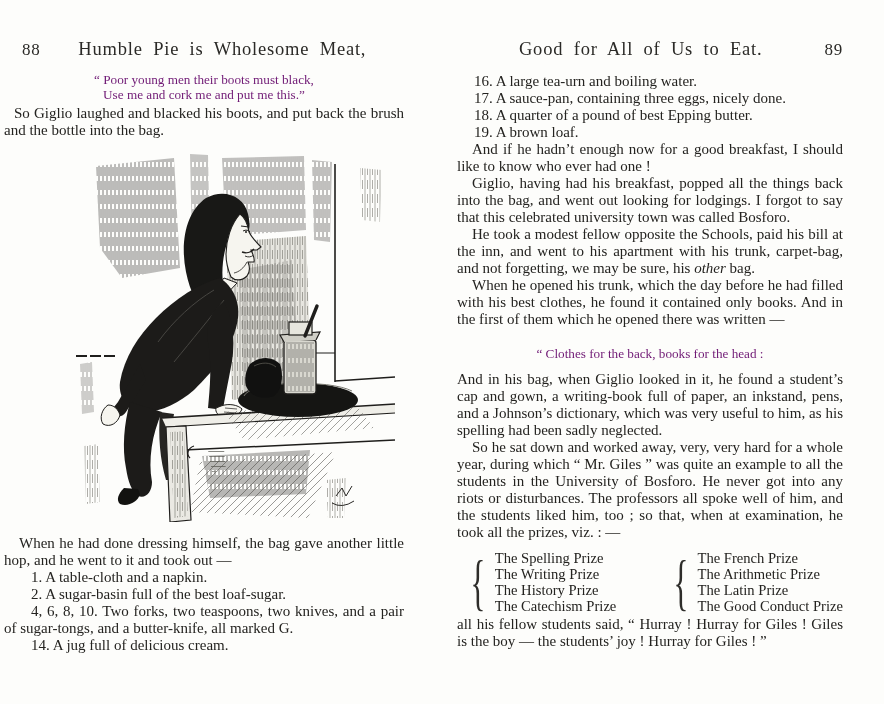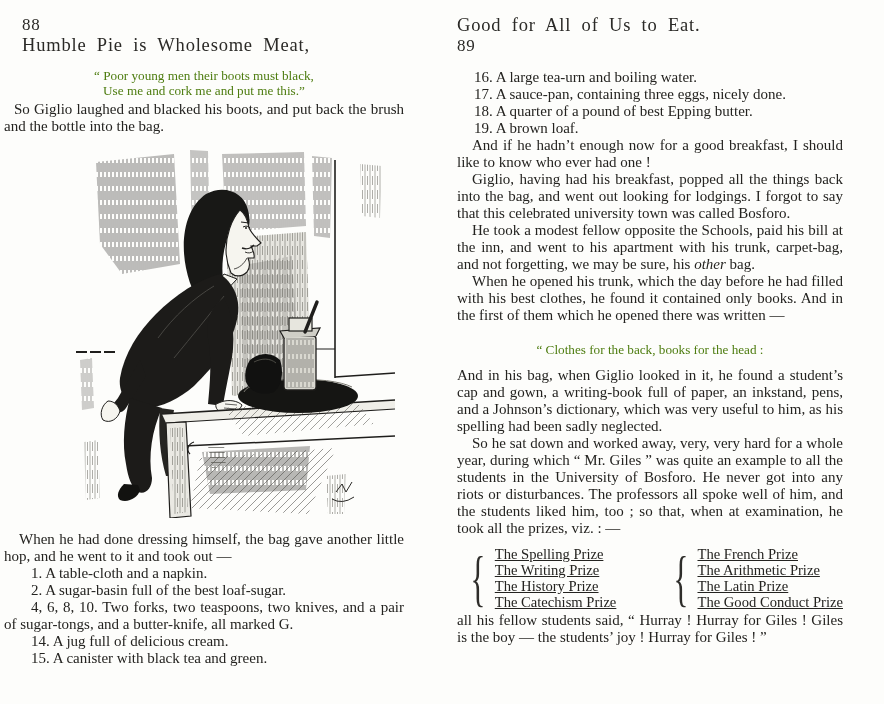--- a/index.html
+++ b/index.html
@@ -17,36 +17,36 @@
   .page { position: absolute; top: 0; }
   .page.left  { left: 4px;  width: 400px; }
   .page.right { left: 457px; width: 386px; }
 
   .running-head {
     display: flex; align-items: baseline;
     padding-top: 15px;
     font-size: 18.5px;
     letter-spacing: 0.8px;
     color: #2b2a27;
-    flex-direction: column;
   }
   .running-head .rtitle {
-    flex: 1; text-align: right;
+    flex: 1; text-align: center;
     word-spacing: 5px;
+    margin-top: 24px;
   }
   .running-head .folio { font-size: 17px; }
   .page.left  .folio { margin-left: 18px; }
-  .page.right .folio { margin-right: 22px; }
+  .page.right .folio { margin-right: 0; }
 
   .epigraph {
     text-align: center;
     font-size: 13.2px;
     line-height: 14.8px;
     margin-top: 13px;
-    color: #4d7c0f;
+    color: #701a75;
   }
   .page.right .epigraph { margin-top: 19px; margin-bottom: 9px; }
 
   p.body {
     margin: 0;
     font-size: 15px;
     line-height: 17px;
     text-align: justify;
     color: #242320;
   }
@@ -77,21 +77,20 @@
     transform: scaleX(0.5);
     transform-origin: center;
     color: #2e2d2a;
     margin-right: 2px;
     font-weight: 400;
   }
   .prize-col {
     font-size: 14.6px;
     line-height: 16px;
     white-space: nowrap;
-    text-decoration: underline;
   }
   .closing { margin-top: 11px; }
 
   svg .ink { stroke: #1f1e1c; }
 </style>
 </head>
 <body>
 
 <div class="spread">
 
@@ -205,21 +204,20 @@
       </svg>
     </figure>
 
     <p class="body ind">When he had done dressing himself, the bag gave another little hop, and he went to it and took out —</p>
 
     <div>
       <p class="body li">1.  A table-cloth and a napkin.</p>
       <p class="body li">2.  A sugar-basin full of the best loaf-sugar.</p>
       <p class="body li">4, 6, 8, 10.  Two forks, two teaspoons, two knives, and a pair of sugar-tongs, and a butter-knife, all marked G.</p>
       <p class="body li">14.  A jug full of delicious cream.</p>
-      <p class="body li">15.  A canister with black tea and green.</p>
     </div>
   </section>
 
   <section class="page right">
 
     <header class="running-head">
       <span class="rtitle">Good for All of Us to Eat.</span>
       <span class="folio">89</span>
     </header>
 

